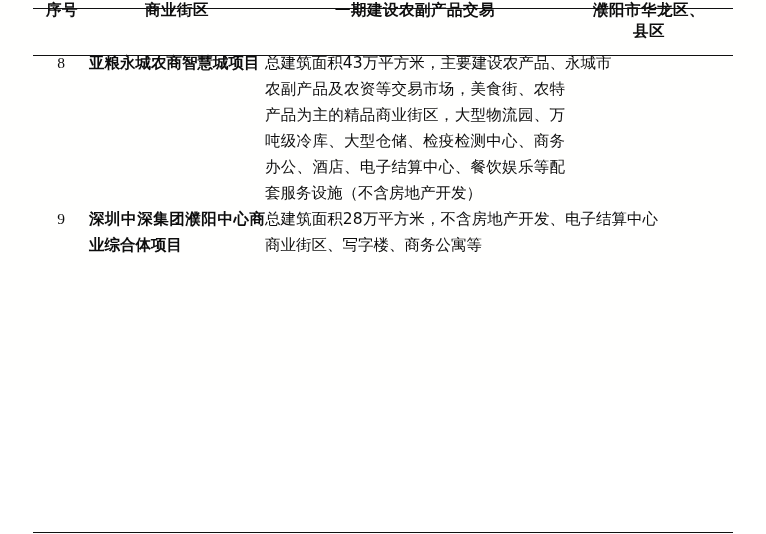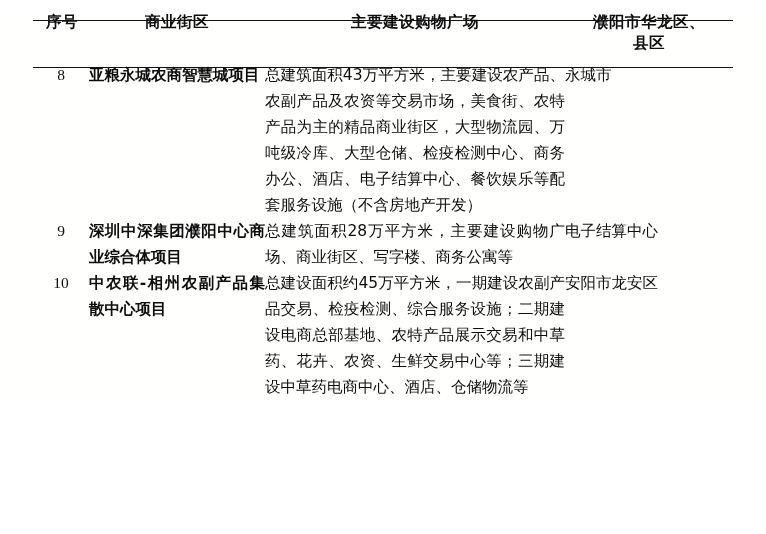--- a/index.html
+++ b/index.html
@@ -12,21 +12,20 @@
     height: 534px;
     font-family: "DejaVu Sans", sans-serif;
     color: #0d0d0d;
     overflow: hidden;
   }
   .page {
     position: relative;
     width: 766px;
     height: 390px;
     background: #fffffe;
-    margin-top: 12px;
   }
   table.doc-table {
     border-collapse: collapse;
     width: 700px;
     margin: 0 auto;
     table-layout: fixed;
   }
   table.doc-table td, table.doc-table th {
     padding: 0;
     vertical-align: top;
@@ -109,42 +108,36 @@
     <colgroup>
       <col class="c-seq">
       <col class="c-name">
       <col class="c-desc">
       <col class="c-loc">
     </colgroup>
     <thead>
       <tr class="head-row">
         <th class="head-cell seq">序号</th>
         <th class="head-cell">商业街区</th>
-        <th class="head-cell">主要建设购物广场</th>
+        <th class="head-cell">一期建设农副产品交易</th>
         <th class="head-cell">
           <span>濮阳市华龙区、</span>
           <span class="head-line2">县区</span>
         </th>
       </tr>
     </thead>
     <tbody>
       <tr class="body-row">
         <td class="cell-seq num-lat">8</td>
         <td class="cell-name">亚粮永城农商智慧城项目</td>
         <td class="cell-desc">总建筑面积43万平方米，主要建设农产品、农副产品及农资等交易市场，美食街、农特产品为主的精品商业街区，大型物流园、万吨级冷库、大型仓储、检疫检测中心、商务办公、酒店、电子结算中心、餐饮娱乐等配套服务设施（不含房地产开发）</td>
         <td class="cell-loc">永城市</td>
       </tr>
       <tr class="body-row">
         <td class="cell-seq num-lat">9</td>
         <td class="cell-name">深圳中深集团濮阳中心商业综合体项目</td>
-        <td class="cell-desc">总建筑面积28万平方米，主要建设购物广场、商业街区、写字楼、商务公寓等</td>
+        <td class="cell-desc">总建筑面积28万平方米，不含房地产开发、商业街区、写字楼、商务公寓等</td>
         <td class="cell-loc">电子结算中心</td>
-      </tr>
-      <tr class="body-row">
-        <td class="cell-seq num-lat">10</td>
-        <td class="cell-name">中农联-相州农副产品集散中心项目</td>
-        <td class="cell-desc">总建设面积约45万平方米，一期建设农副产品交易、检疫检测、综合服务设施；二期建设电商总部基地、农特产品展示交易和中草药、花卉、农资、生鲜交易中心等；三期建设中草药电商中心、酒店、仓储物流等</td>
-        <td class="cell-loc">安阳市龙安区</td>
       </tr>
     </tbody>
   </table>
 
 </div>
 
 </body></html>

